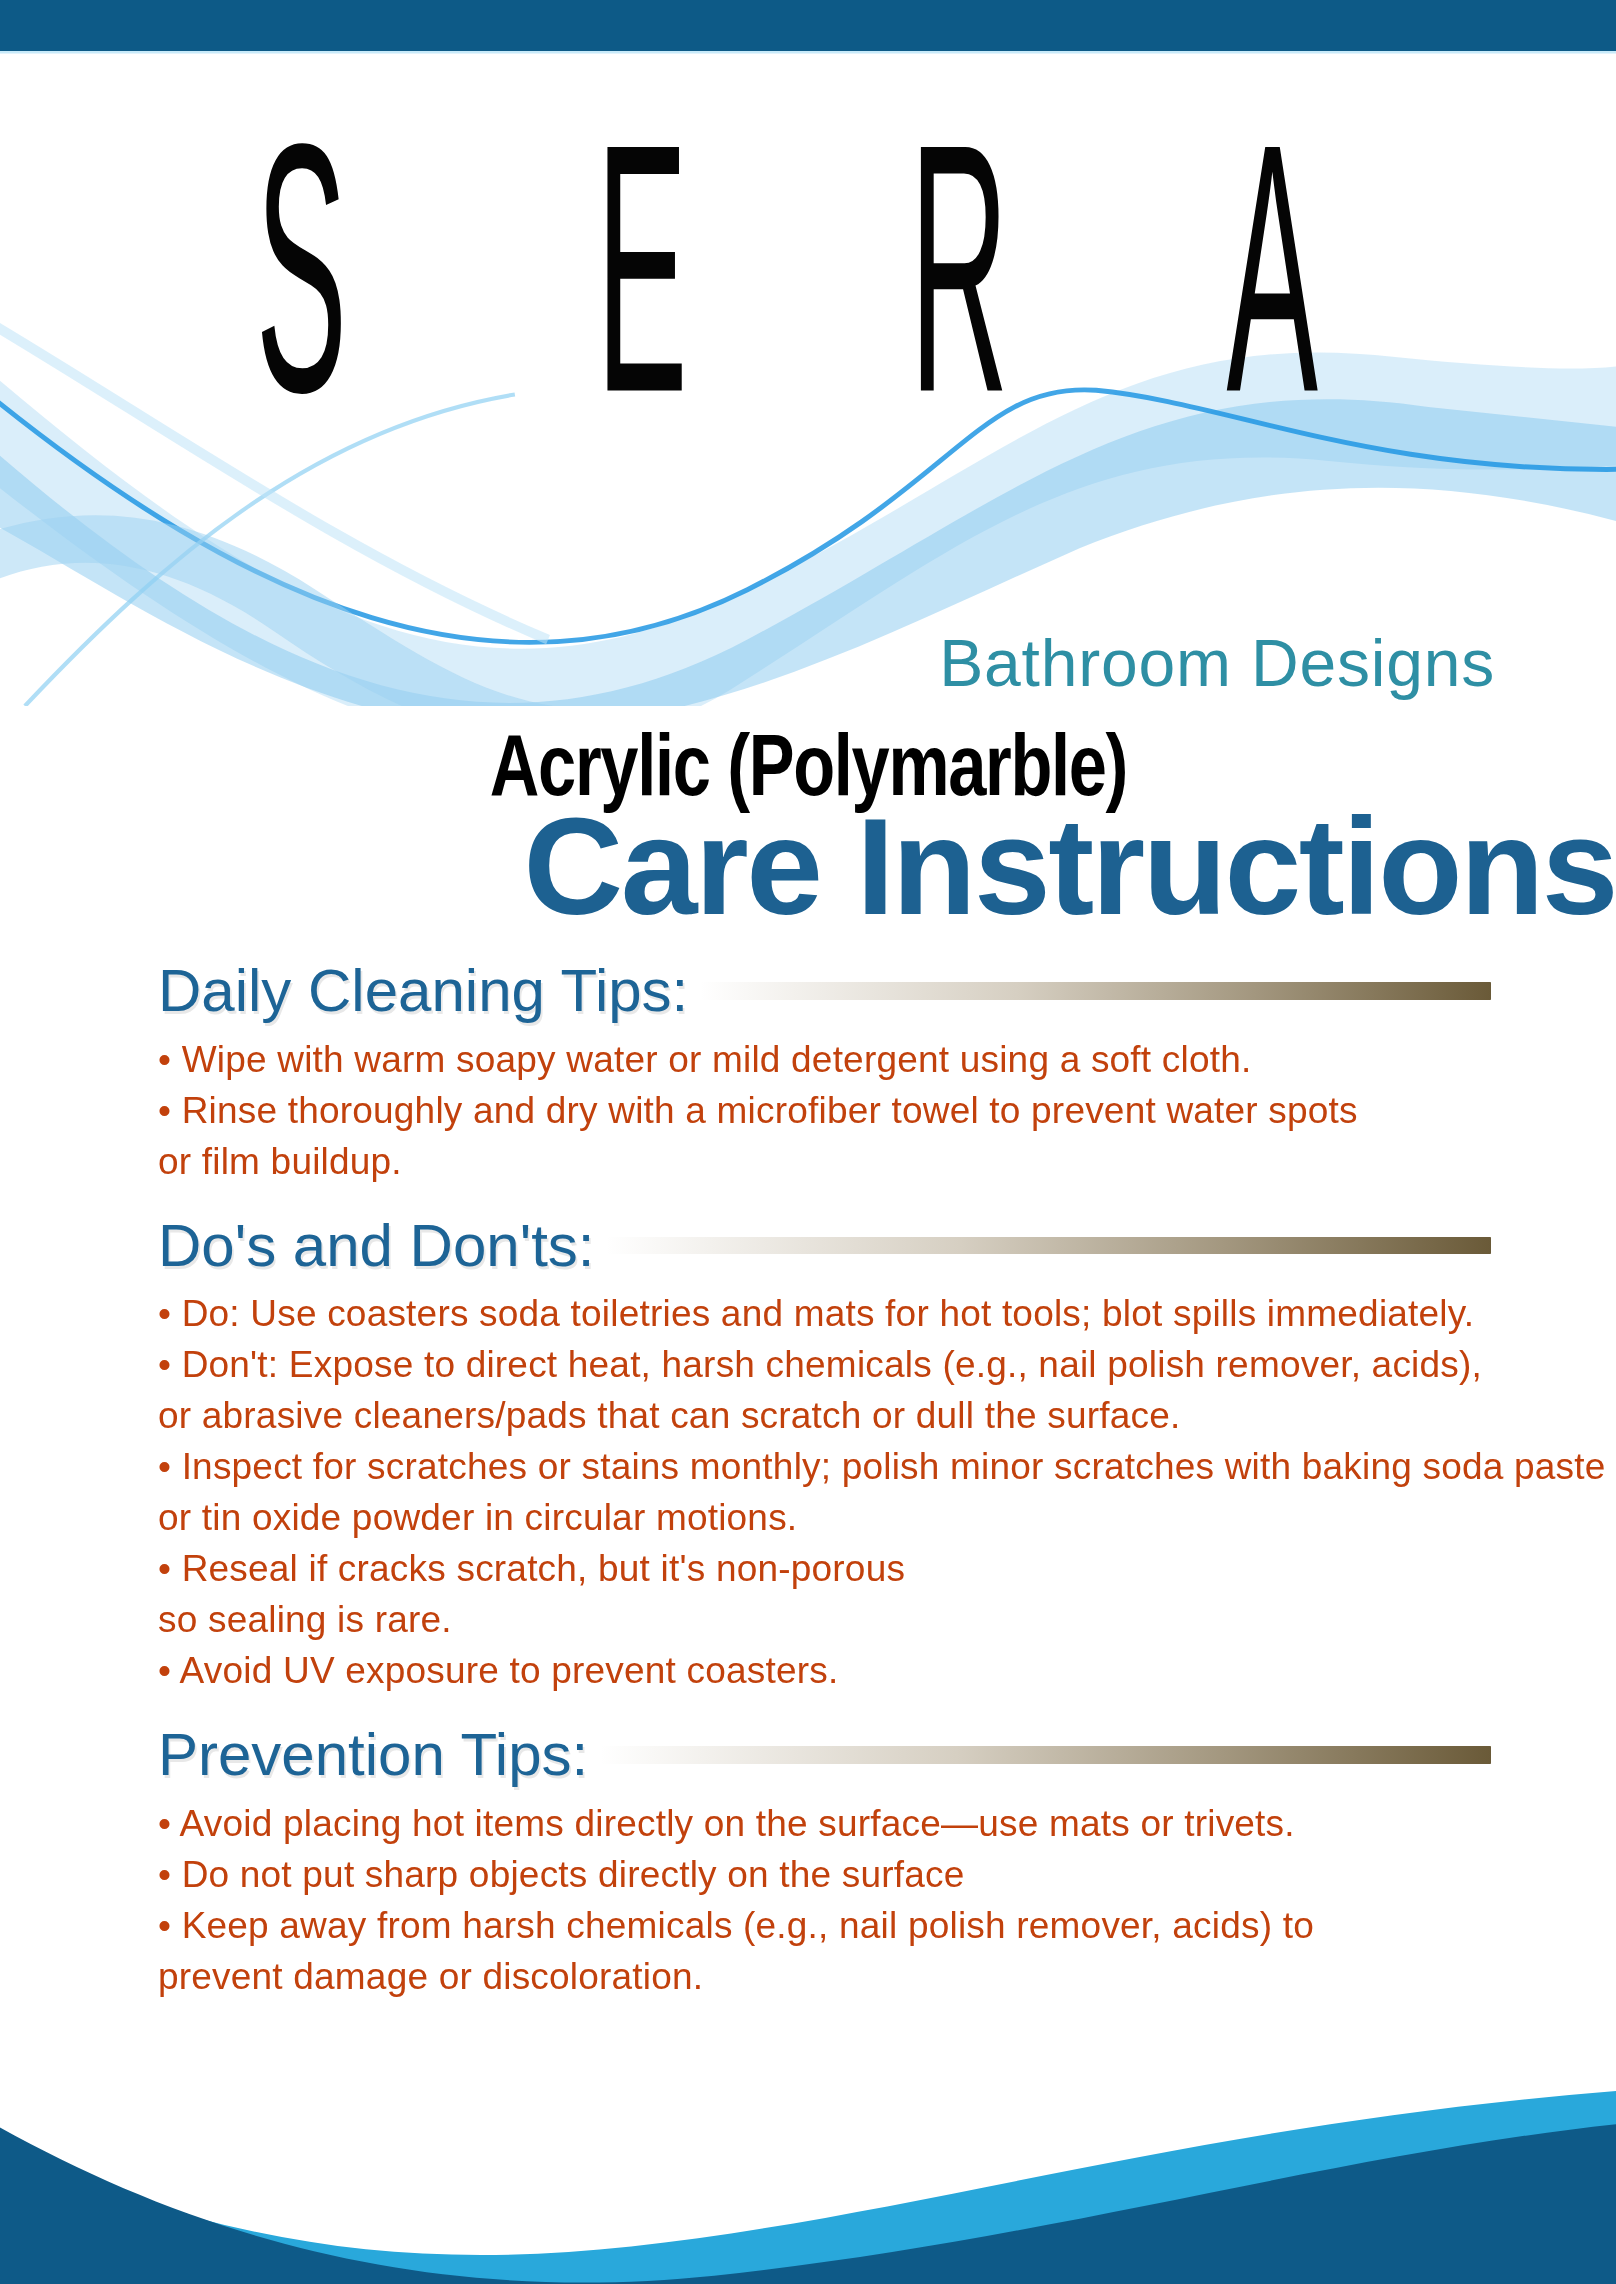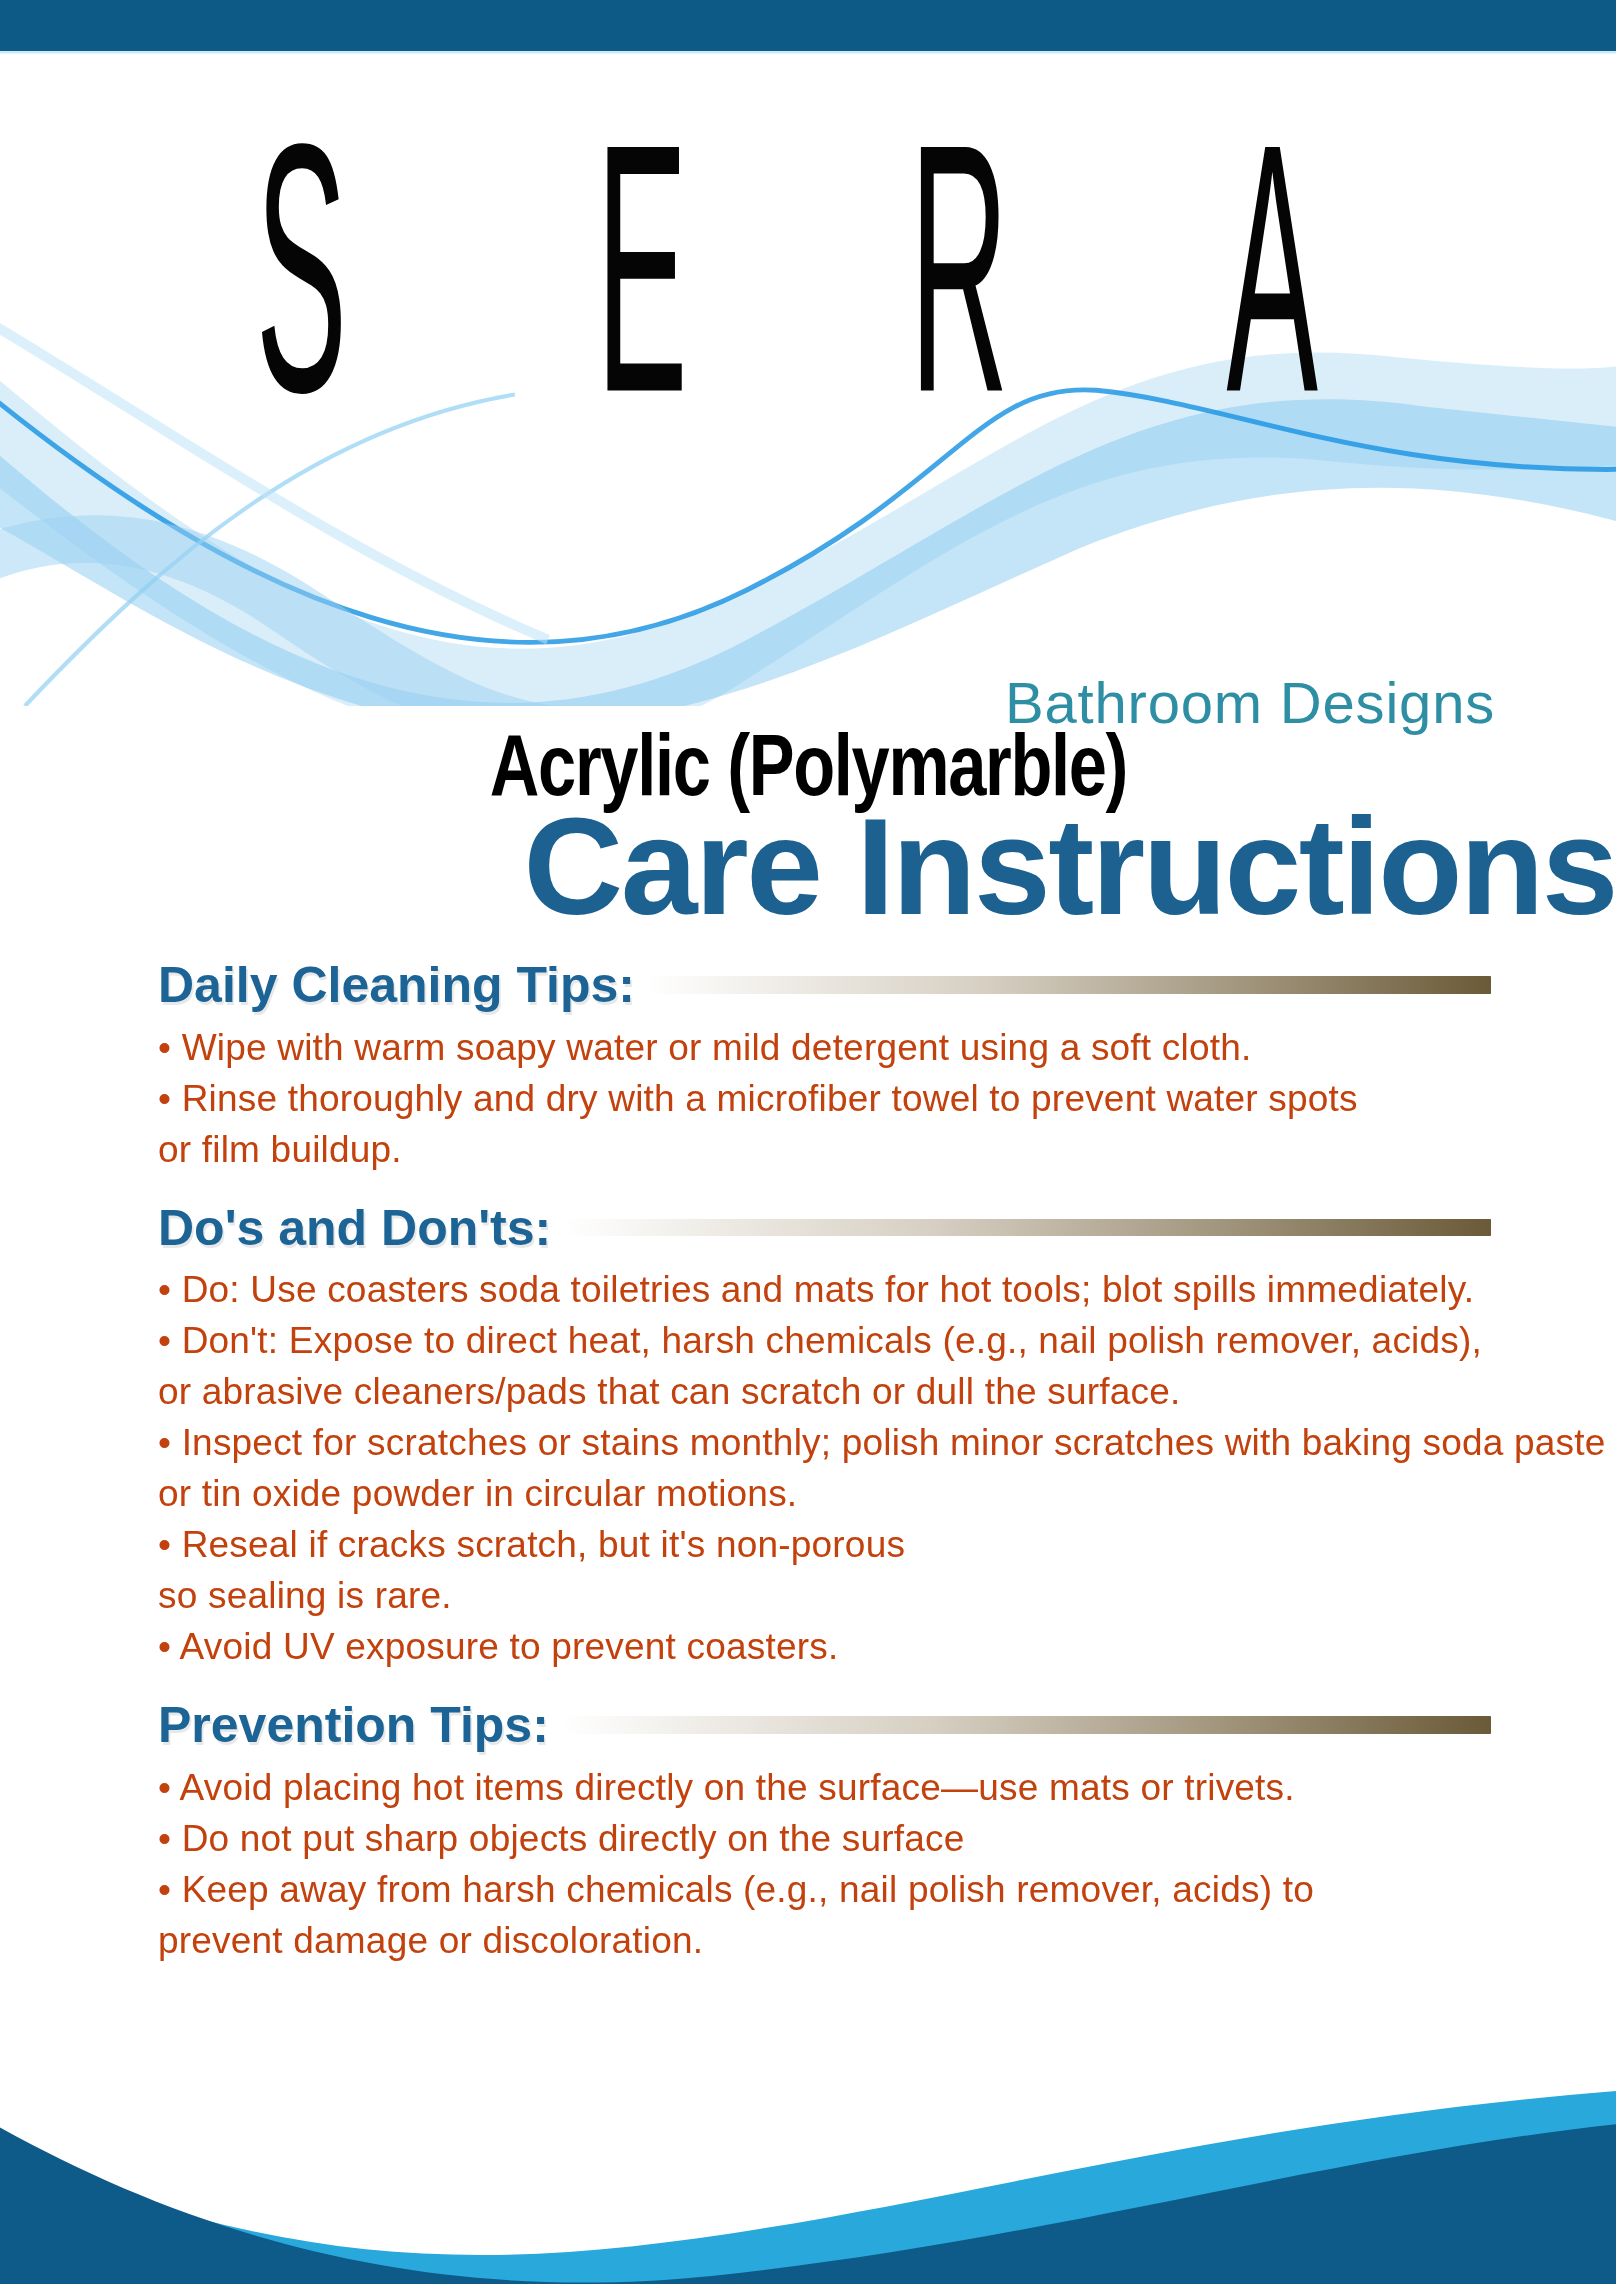--- a/index.html
+++ b/index.html
@@ -22,39 +22,39 @@
   .brand-svg text{
     font-family:"Liberation Sans", sans-serif;
     font-weight:400;
     fill:#050505;
   }
   
   .wave-top{position:absolute;left:0;top:274px;width:1616px;height:432px;z-index:1;}
   
   .tagline{
     position:absolute;top:625px;right:121px;z-index:4;
-    font-size:58px;color:#2e8fa4;letter-spacing:0.8px;white-space:nowrap;margin-top:44px;
+    font-size:66px;color:#2e8fa4;letter-spacing:0.8px;white-space:nowrap;
   }
   
   .subtitle-wrap{position:absolute;top:706px;left:0;width:100%;text-align:center;z-index:4;margin-top:8px;}
   .subtitle{
     display:inline-block;font-size:88px;font-weight:bold;color:#000;
     letter-spacing:-1.7px;transform:scaleX(0.78);transform-origin:center;white-space:nowrap;
   }
   
   .title{
     position:absolute;top:791px;left:0;width:100%;margin:0;text-align:right;z-index:4;
     font-size:138px;font-weight:bold;color:#1d6191;letter-spacing:-2.5px;line-height:1.1;
     white-space:nowrap;
   }
   
   .sections{position:absolute;top:932px;left:158px;right:125px;z-index:4;}
   .sec-head{display:flex;align-items:center;margin:23px 0 6.6px 0;}
   .sec-title{
-    margin:0;font-size:50px;font-weight:bold;color:#1d6496;line-height:1.2;
+    margin:0;font-size:60px;font-weight:normal;color:#1d6496;line-height:1.2;
     white-space:nowrap;text-shadow:1.7px 2.5px 0 rgba(100,100,100,0.15);
   }
   .sec-bar{
     flex:1;height:17.4px;margin-left:11.6px;border-radius:0.8px;
     background:linear-gradient(to right, rgba(255,255,255,0) 0%, #d6cfc2 40%, #a3977f 70%, #6a5a38 100%);
   }
   .sec-line{
     font-size:37px;line-height:51px;color:#c2410c;letter-spacing:0.2px;white-space:nowrap;
   }
   

